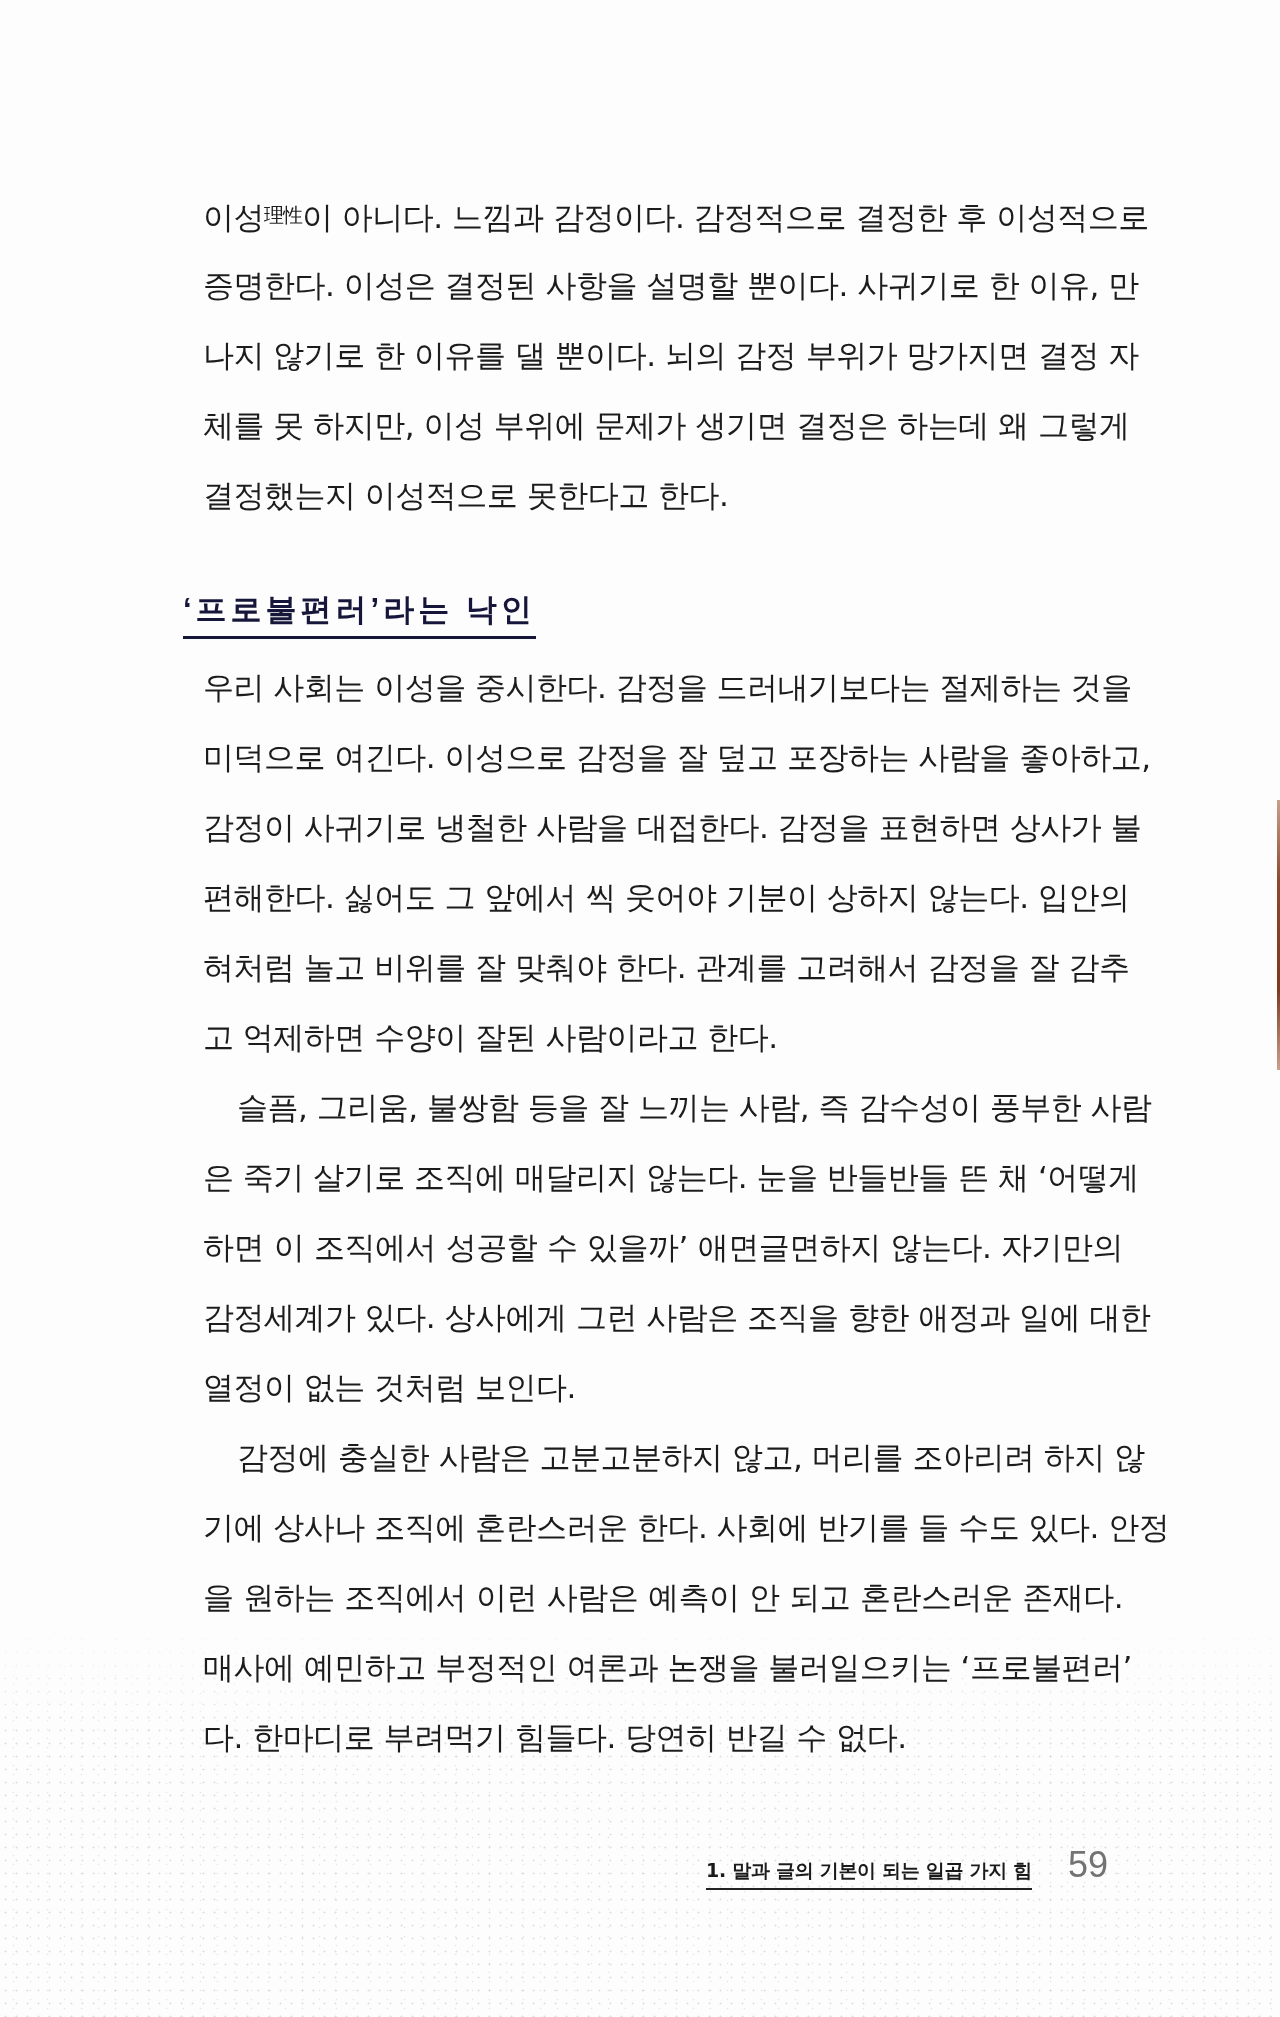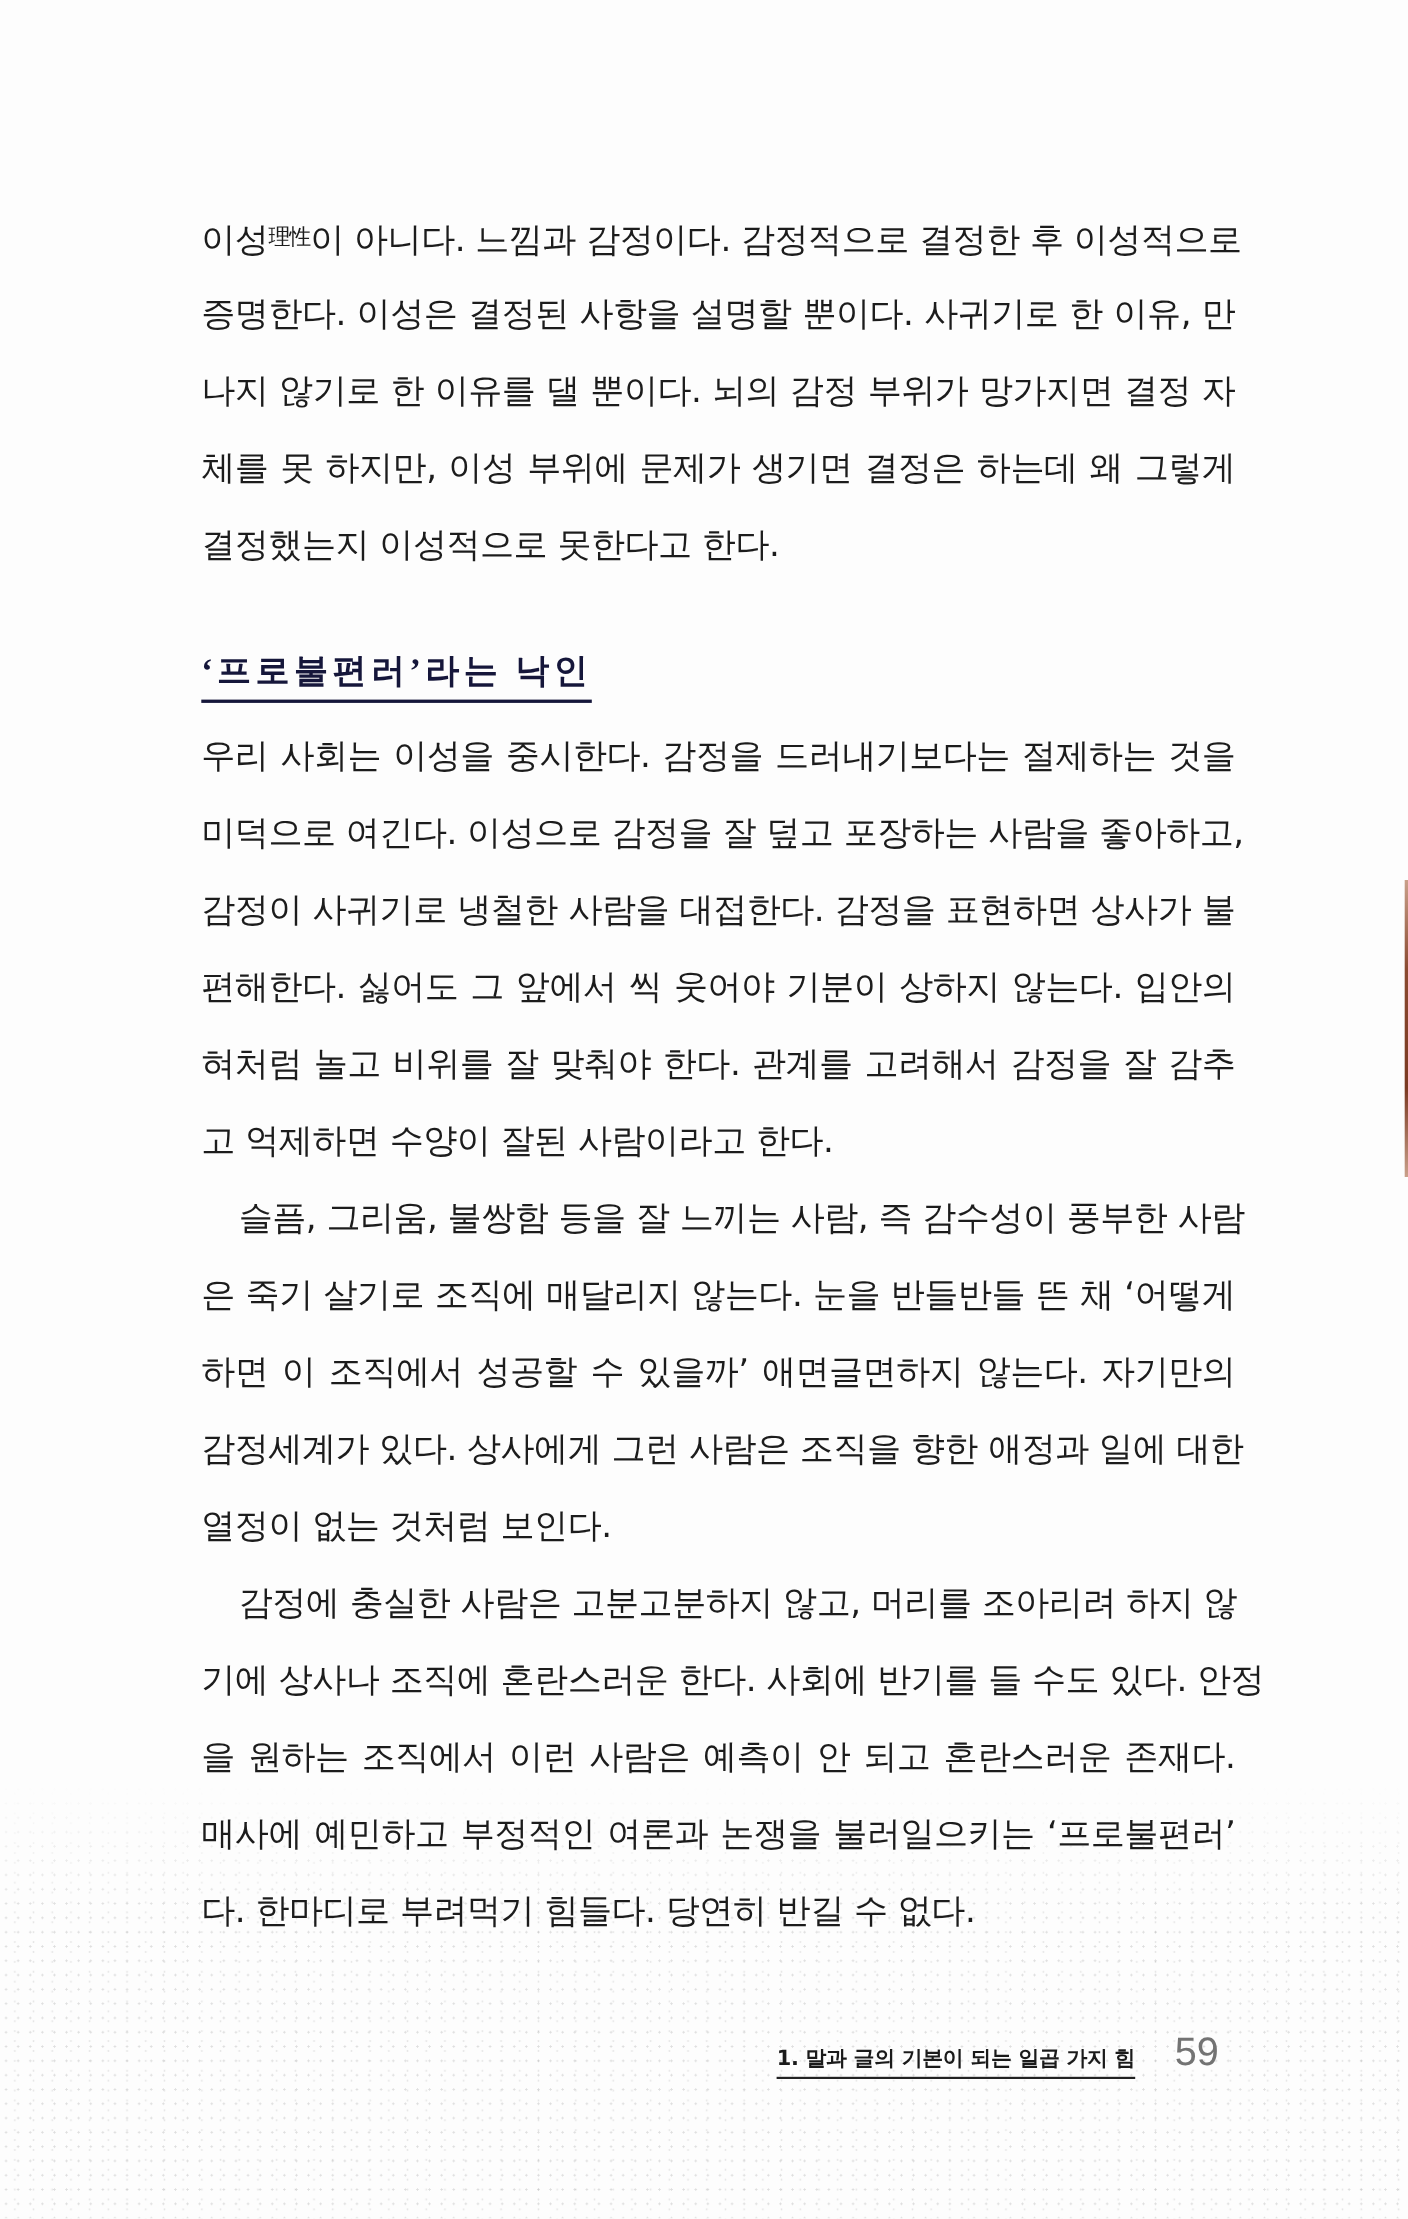--- a/index.html
+++ b/index.html
@@ -52,40 +52,41 @@
       width: 940px;
     }
     .para-line {
       font-size: 31px;
       line-height: 70px;
       height: 70px;
       white-space: nowrap;
       letter-spacing: -0.5px;
       text-align: justify;
       text-align-last: justify;
+      margin-left: 20px;
     }
     .para-line.last {
       text-align-last: left;
     }
     .para-line.indent {
       padding-left: 34px;
     }
     .hanja {
       font-size: 20px;
       vertical-align: 6px;
       letter-spacing: -1px;
     }
     .section-heading-wrap {
       margin-top: 60px;
       height: 56px;
       position: relative;
     }
     .section-heading {
       display: inline-block;
-      font-family: Liberation Serif, serif;
+      font-family: Liberation Sans, sans-serif;
       font-weight: bold;
       font-size: 31px;
       color: #15163a;
       letter-spacing: 4px;
       padding-bottom: 6px;
       border-bottom: 3px solid #15163a;
       line-height: 40px;
     }
     .body-block {
       margin-top: 6px;

